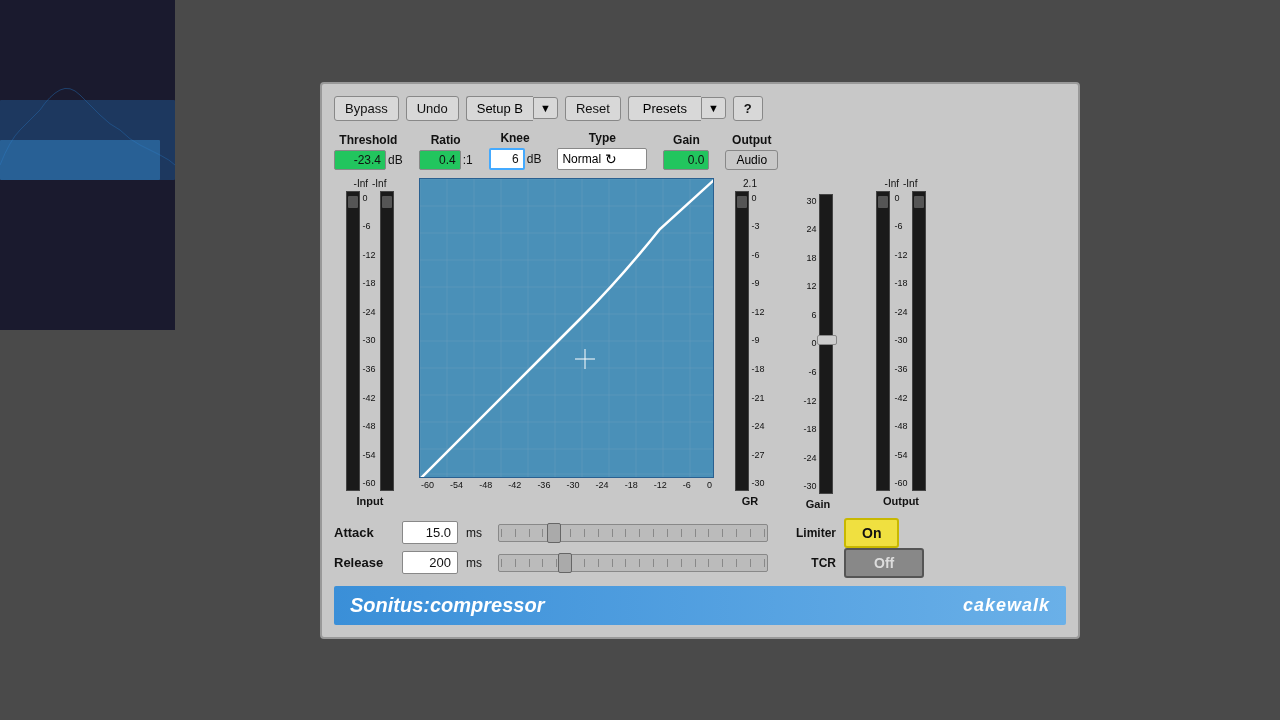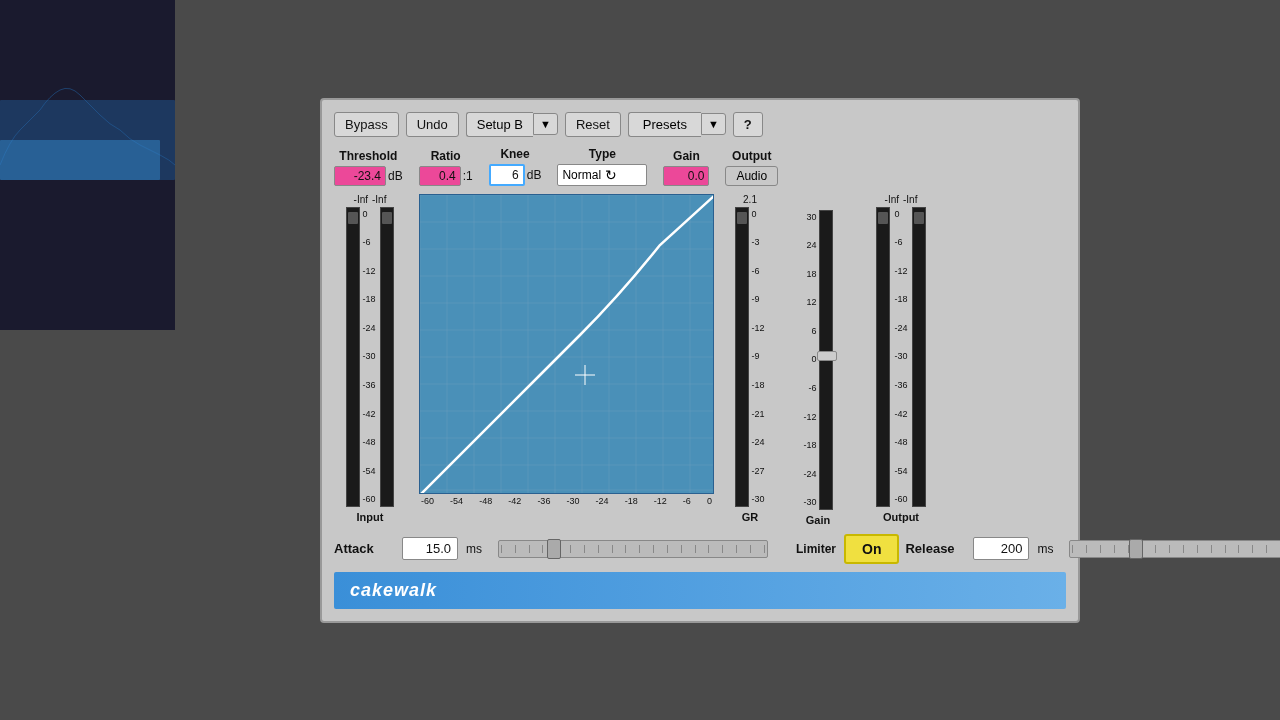--- a/index.html
+++ b/index.html
@@ -124,21 +124,21 @@
       font-size: 12px;
       color: #111;
       font-weight: bold;
     }
     .param-value {
       display: flex;
       align-items: center;
       gap: 2px;
     }
     .param-input {
-      background: #ec4899;
+      background: #22c55e;
       border: 1px solid #888;
       border-radius: 2px;
       padding: 2px 4px;
       font-size: 12px;
       text-align: right;
       width: 52px;
       color: #111;
     }
     .param-input-highlighted {
       border: 2px solid #4af;
@@ -173,21 +173,22 @@
       height: 300px;
       background: #4a90b8;
       border: 1px solid #2a6090;
       position: relative;
       overflow: hidden;
     }
     
     .bottom-controls {
       margin-top: 8px;
       display: flex;
-      gap: 6px;
+      flex-direction: column;
+      gap: 0;
     }
     .control-row {
       display: flex;
       align-items: center;
       gap: 8px;
     }
     .control-label {
       font-size: 13px;
       font-weight: bold;
       color: #111;
@@ -607,16 +608,17 @@
         </div>
         <div class="slider-thumb" style="left: 22%;"></div>
       </div>
       <span class="side-label">TCR</span>
       <button class="off-btn">Off</button>
     </div>
 
   </div>
 
   <div class="footer">
+    <span class="footer-plugin-name">Sonitus:compressor</span>
     <span class="footer-brand">cakewalk</span>
   </div>
 
 </div>
 
 </body></html>

